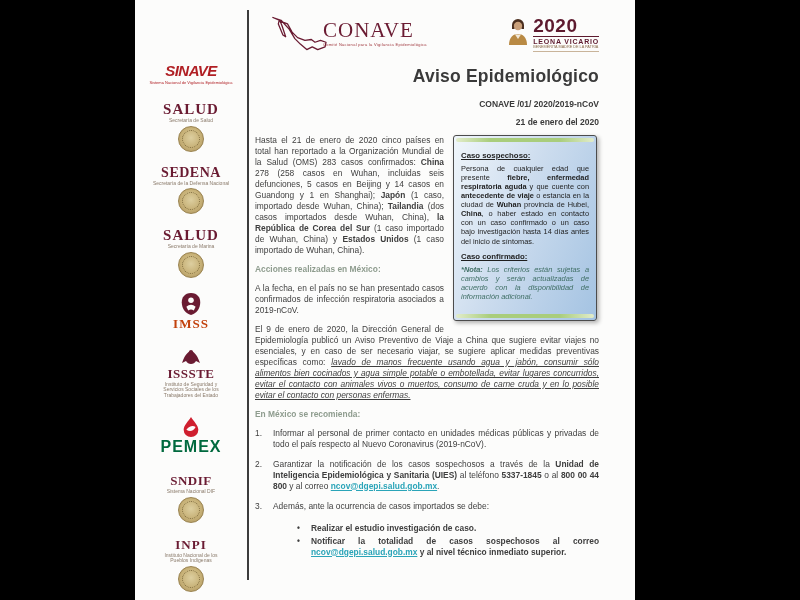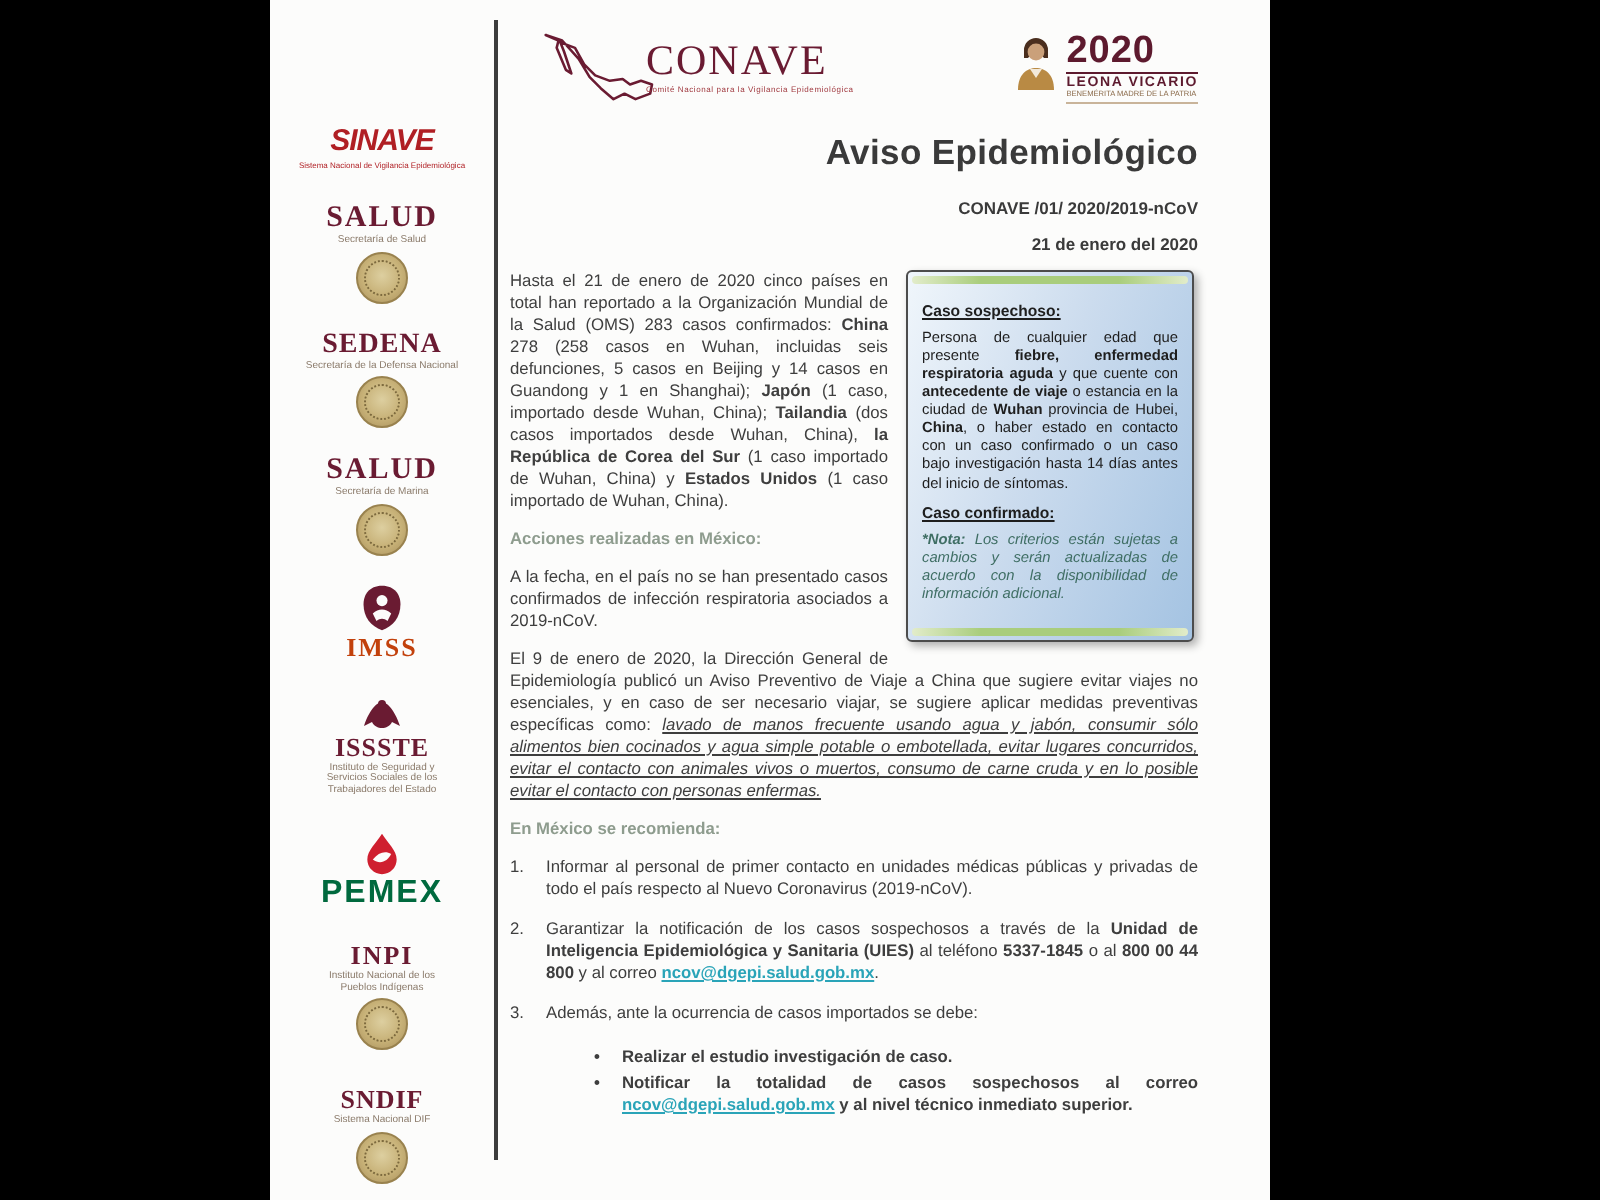--- a/index.html
+++ b/index.html
@@ -122,29 +122,29 @@
       </div>
 
       <div class="logo-block" style="margin-top:18px;">
         <svg width="20" height="22" viewBox="0 0 20 24">
           <path d="M10 1 C13 6 18 10 18 15 a8 8 0 1 1 -16 0 C2 10 7 6 10 1 Z" fill="#cf1f2f"></path>
           <path d="M5 15 c3 -4 7 -5 10 -3 c-2 4 -6 6 -10 3 Z" fill="#fcfcfb"></path>
         </svg>
         <span class="pemex-word">PEMEX</span>
       </div>
 
+      <div class="logo-block" style="margin-top:17px;">
+        <span class="serif-word" style="font-size:13px;letter-spacing:0.5px;">SNDIF</span>
+        <span class="logo-caption">Sistema Nacional DIF</span>
+        <span class="seal"></span>
+      </div>
+
       <div class="logo-block" style="margin-top:14px;">
         <span class="serif-word" style="font-size:13px;letter-spacing:1px;">INPI</span>
         <span class="logo-caption" style="width:56px;">Instituto Nacional de los Pueblos Indígenas</span>
-        <span class="seal"></span>
-      </div>
-
-      <div class="logo-block" style="margin-top:17px;">
-        <span class="serif-word" style="font-size:13px;letter-spacing:0.5px;">SNDIF</span>
-        <span class="logo-caption">Sistema Nacional DIF</span>
         <span class="seal"></span>
       </div>
     </aside>
 
     <div class="divider"></div>
 
     <main class="content">
 
       <div class="header-row">
         <div class="conave-wrap">

